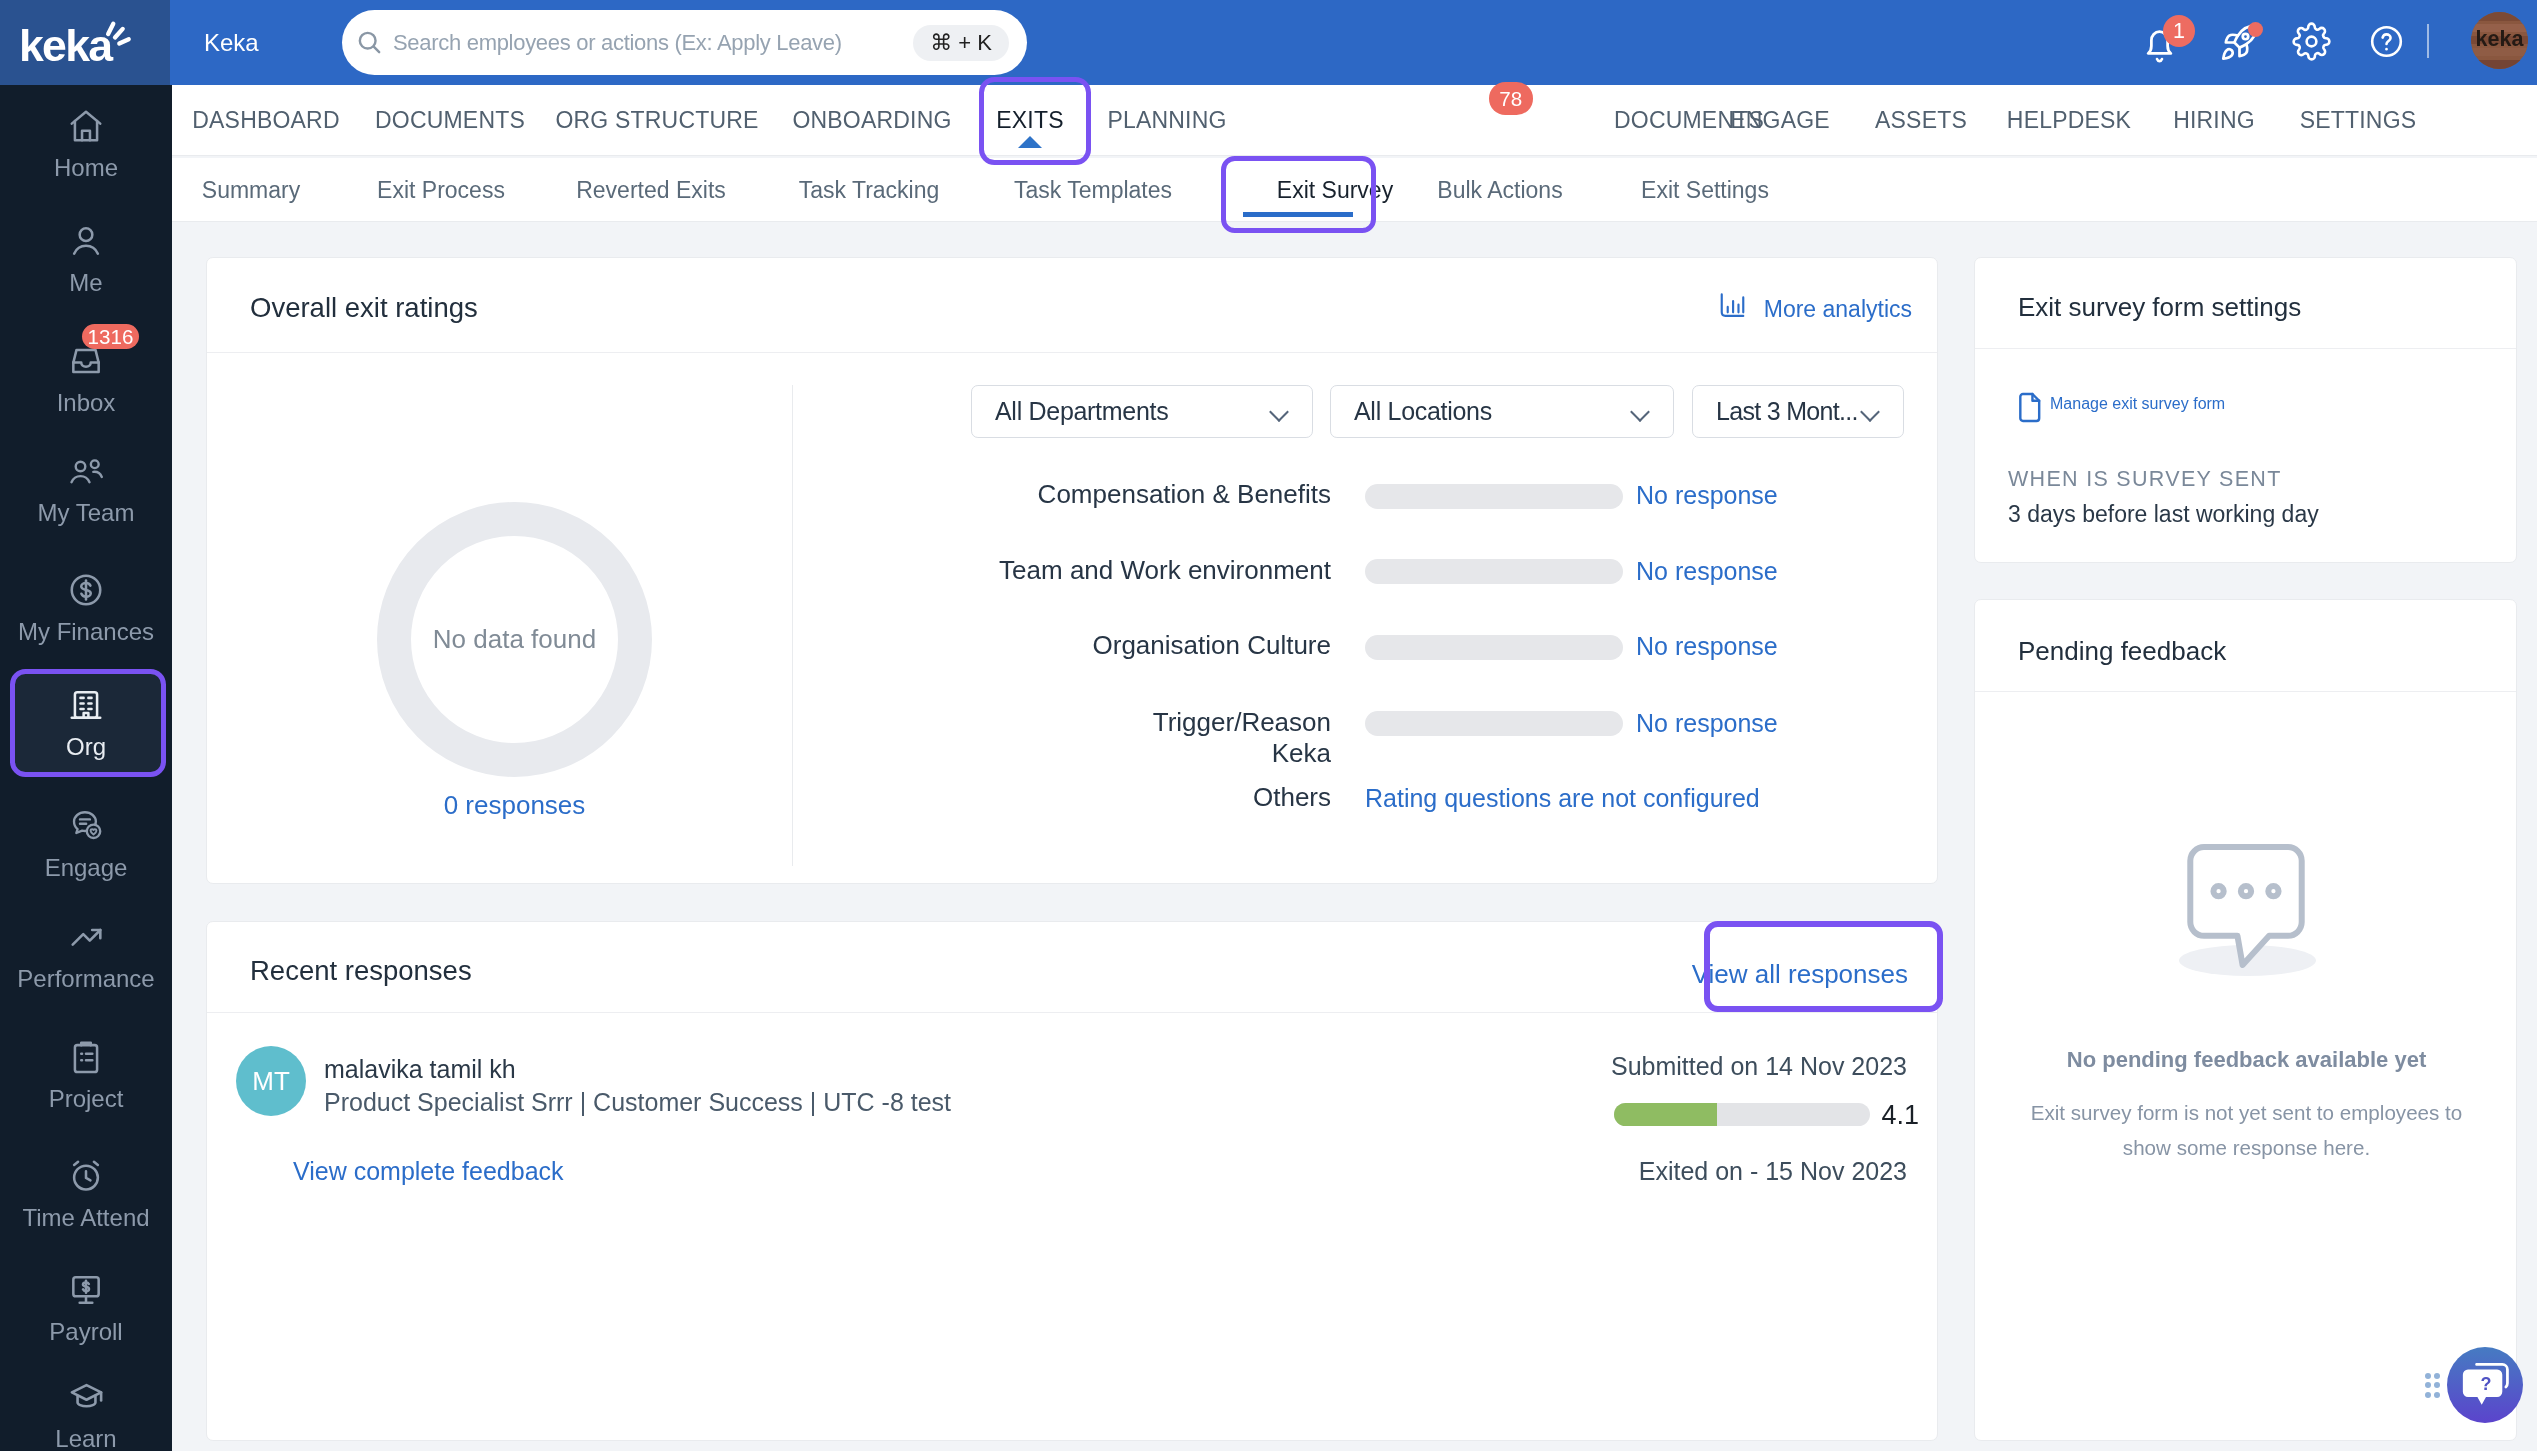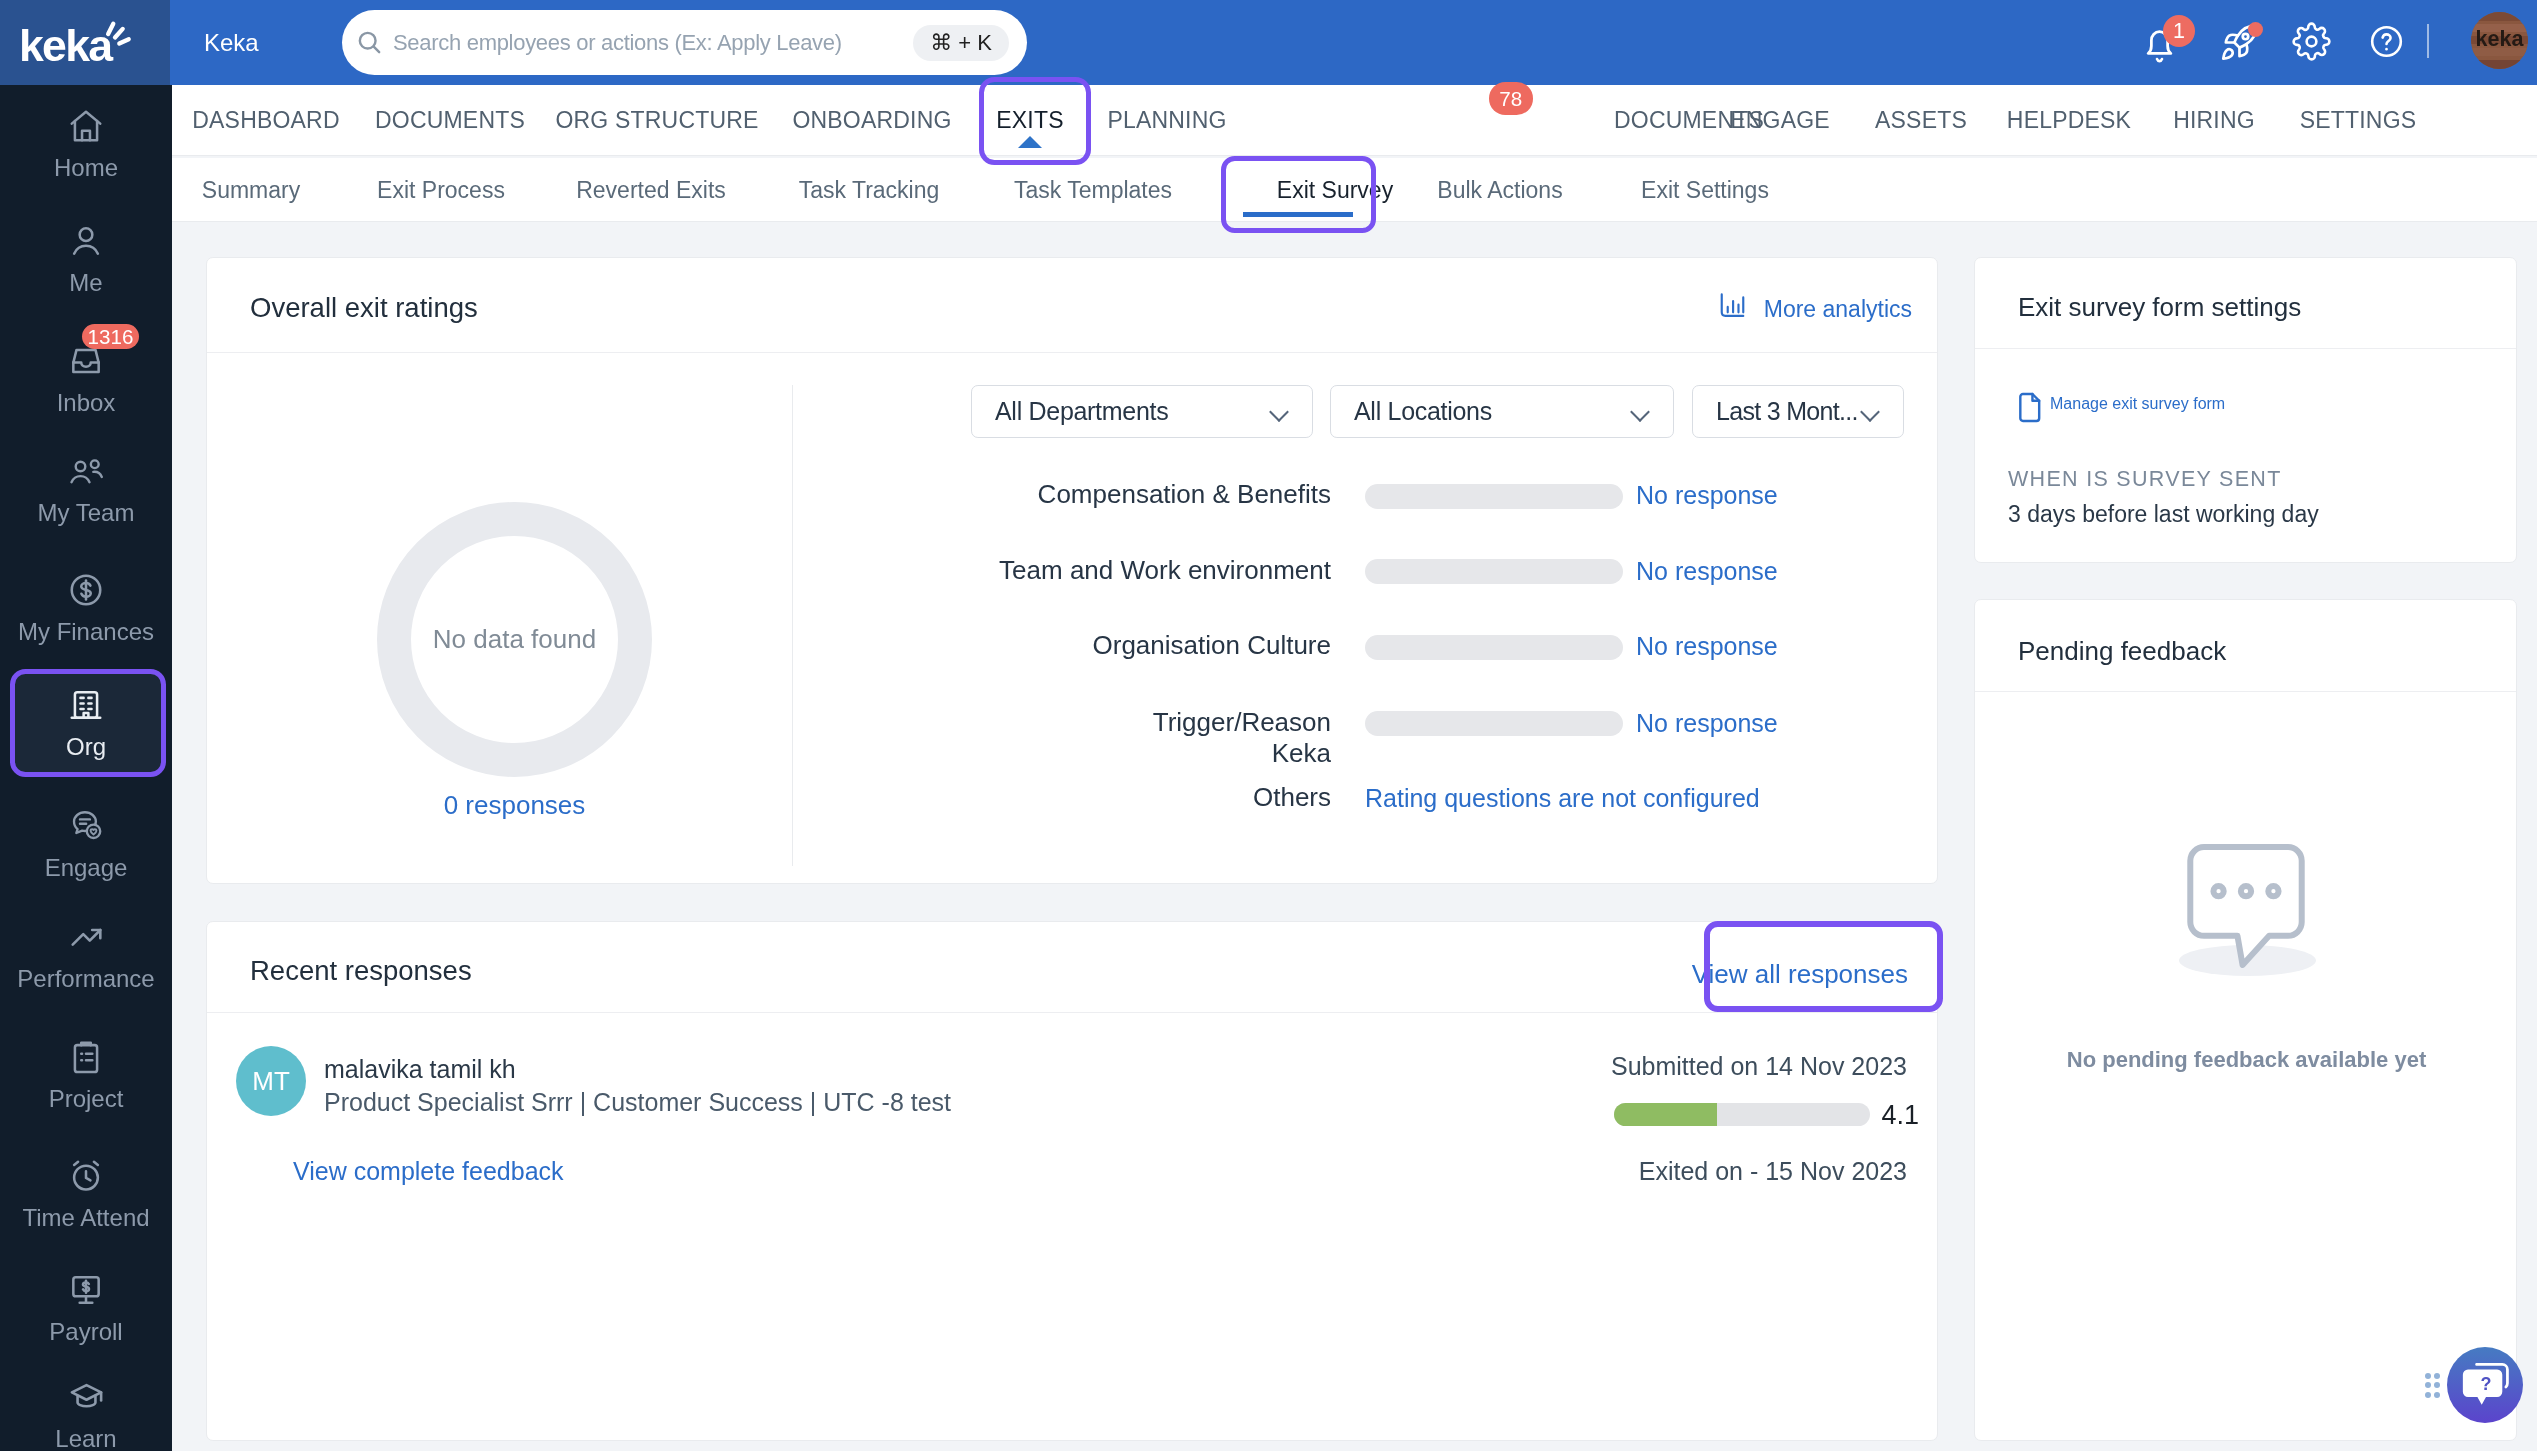--- a/index.html
+++ b/index.html
@@ -322,20 +322,21 @@
   <div class="cardtitle" style="top:36px; font-size:26px;">Pending feedback</div>
   <div class="hdiv" style="top:91px;"></div>
   <div class="abs" style="left:0; top:447px; width:543px; text-align:center; font-size:22px; font-weight:bold; color:#7e8ca0;">No pending feedback available yet</div>
   <div class="abs" style="left:204px; top:345px; width:137px; height:31px; background:#eef0f4; border-radius:50%;"></div>
   <svg style="position:absolute; left:211px; top:243px;" width="120" height="129" viewBox="0 0 140 150" fill="none" stroke="#b6bfcc" stroke-width="7" stroke-linecap="round" stroke-linejoin="round">
       <path d="M21 4.5 H119 A16 16 0 0 1 135 20.5 V92 A16 16 0 0 1 119 108 H97 L66 142 L60 108 H21 A16 16 0 0 1 5 92 V20.5 A16 16 0 0 1 21 4.5 Z" fill="#ffffff"></path>
       <circle cx="38" cy="56" r="6"></circle>
       <circle cx="70" cy="56" r="6"></circle>
       <circle cx="102" cy="56" r="6"></circle>
     </svg>
+  <div class="abs" style="left:0; top:495px; width:543px; text-align:center; font-size:20.6px; color:#8794a5; line-height:35px;">Exit survey form is not yet sent to employees to<br>show some response here.</div>
 </div>
 
 <div class="dots">
   <i style="left:0; top:0;"></i>
     <i style="left:9.4px; top:0;"></i>
   <i style="left:0; top:9.4px;"></i>
     <i style="left:9.4px; top:9.4px;"></i>
   <i style="left:0; top:19px;"></i>
     <i style="left:9.4px; top:19px;"></i>
 </div>

